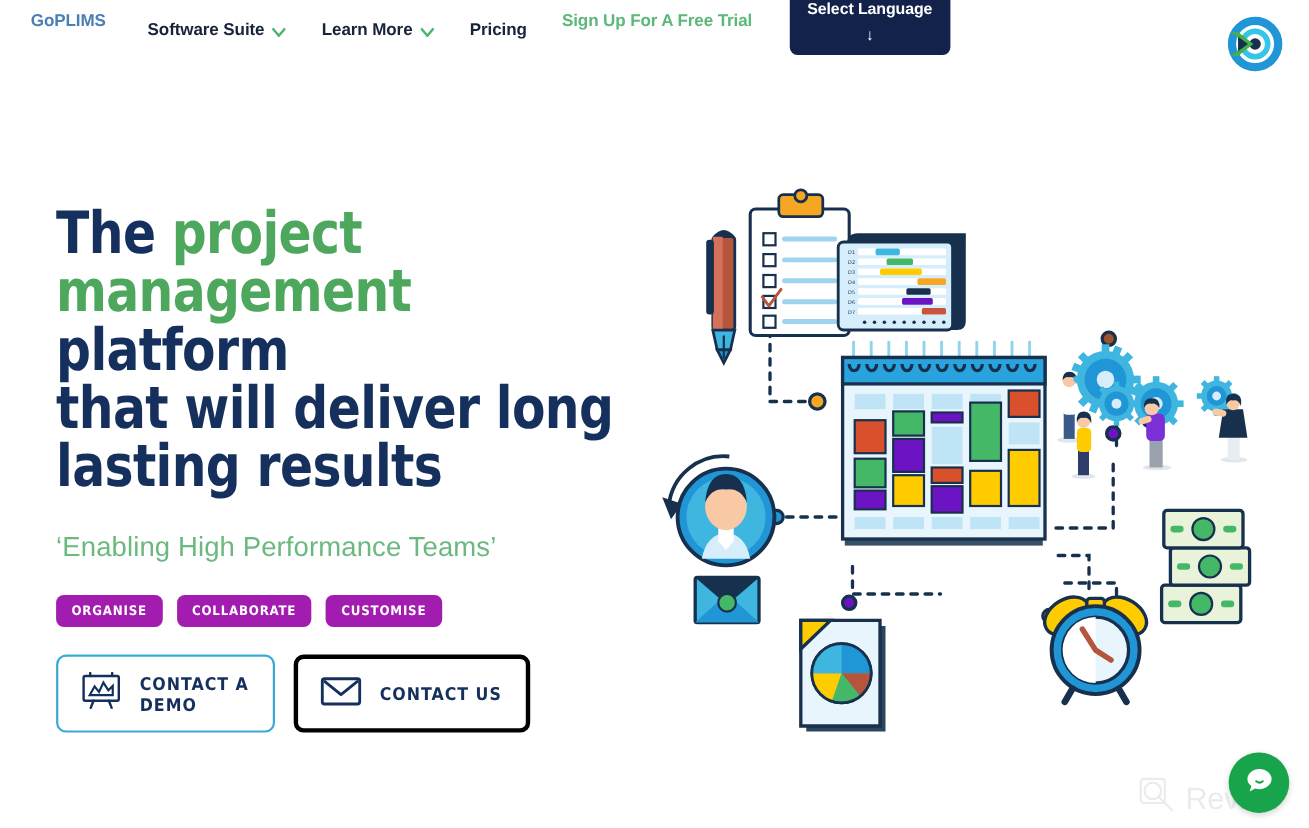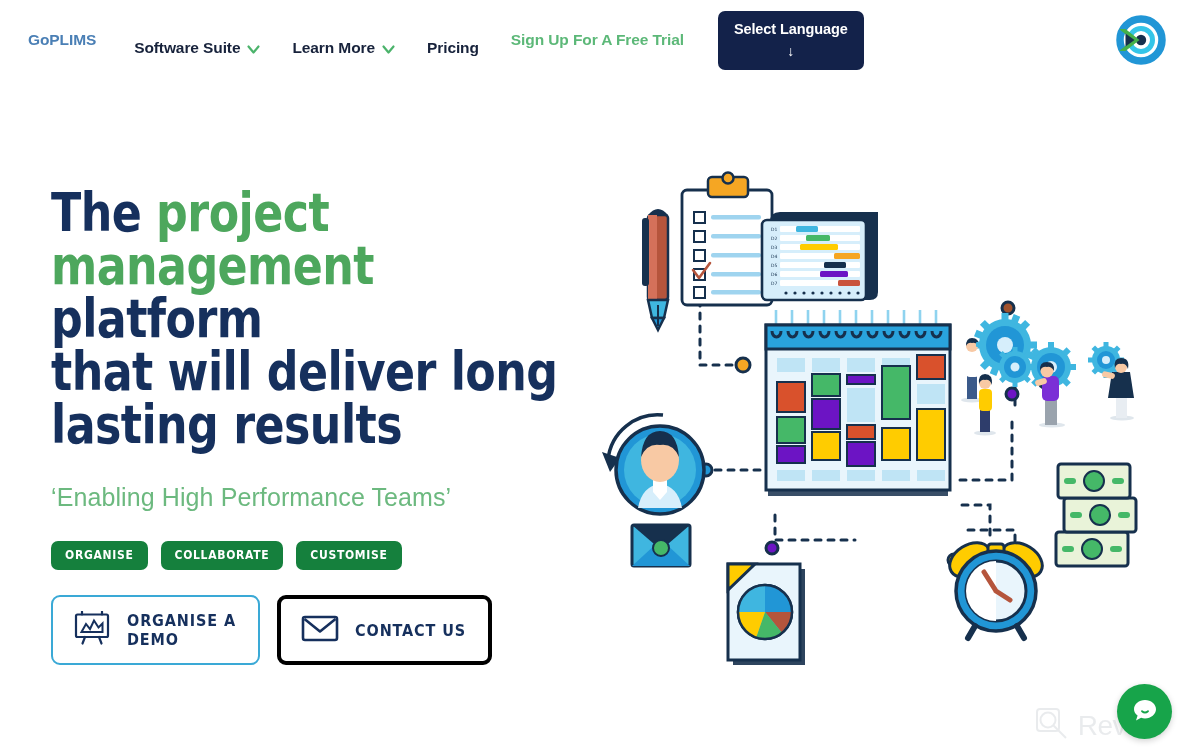--- a/index.html
+++ b/index.html
@@ -20,21 +20,21 @@
     overflow: hidden;
   }
 
   
   .header {
     position: absolute;
     top: 0; left: 0;
     width: 1190px;
     height: 80px;
     display: flex;
-    align-items: center;
+    align-items: flex-start;
     padding: 0 22px 0 28px;
   }
 
   .nav {
     display: flex;
     align-items: center;
     gap: 0;
     height: 40px;
   }
 
@@ -119,21 +119,21 @@
     font-weight: normal;
     letter-spacing: 0.1px;
   }
 
   .badges {
     display: flex;
     gap: 13px;
     padding-top: 29px;
   }
   .badge {
-    background: #15803d;
+    background: #a21caf;
     color: #ffffff;
     border-radius: 7px;
     padding: 8px 14px 9px 14px;
     font-size: 12px;
     font-weight: bold;
     letter-spacing: 0.7px;
     font-family: "DejaVu Sans Condensed", "Liberation Sans Narrow", "Liberation Sans", sans-serif;
     cursor: pointer;
     line-height: 1;
   }
@@ -285,21 +285,21 @@
         <span class="cta-icon">
           <svg width="38" height="34" viewBox="0 0 38 34">
             <rect x="3" y="3.5" width="32" height="22.5" rx="1.5" fill="none" stroke="#16305d" stroke-width="2.2"></rect>
             <path d="M8.5 21 L13 13 L17 18 L21 9.5 L25.5 16.5 L29.5 12.5 L29.5 21 Z" fill="none" stroke="#16305d" stroke-width="2"></path>
             <line x1="9" y1="3.5" x2="9" y2="0.8" stroke="#16305d" stroke-width="2.2" stroke-linecap="round"></line>
             <line x1="29" y1="3.5" x2="29" y2="0.8" stroke="#16305d" stroke-width="2.2" stroke-linecap="round"></line>
             <line x1="12" y1="26" x2="9.5" y2="32.5" stroke="#16305d" stroke-width="2.2" stroke-linecap="round"></line>
             <line x1="26" y1="26" x2="28.5" y2="32.5" stroke="#16305d" stroke-width="2.2" stroke-linecap="round"></line>
           </svg>
         </span>
-        <span class="cta-label">ORGANISE A
+        <span class="cta-label">CONTACT A
 DEMO</span>
       </div>
 
       <div class="cta contact">
         <span class="cta-icon">
           <svg width="38" height="30" viewBox="0 0 38 30">
             <rect x="2" y="4" width="34" height="23" rx="2" fill="none" stroke="#16305d" stroke-width="2.6"></rect>
             <path d="M3.5 6 L19 18.5 L34.5 6" fill="none" stroke="#16305d" stroke-width="2.6" stroke-linejoin="round"></path>
           </svg>
         </span>

